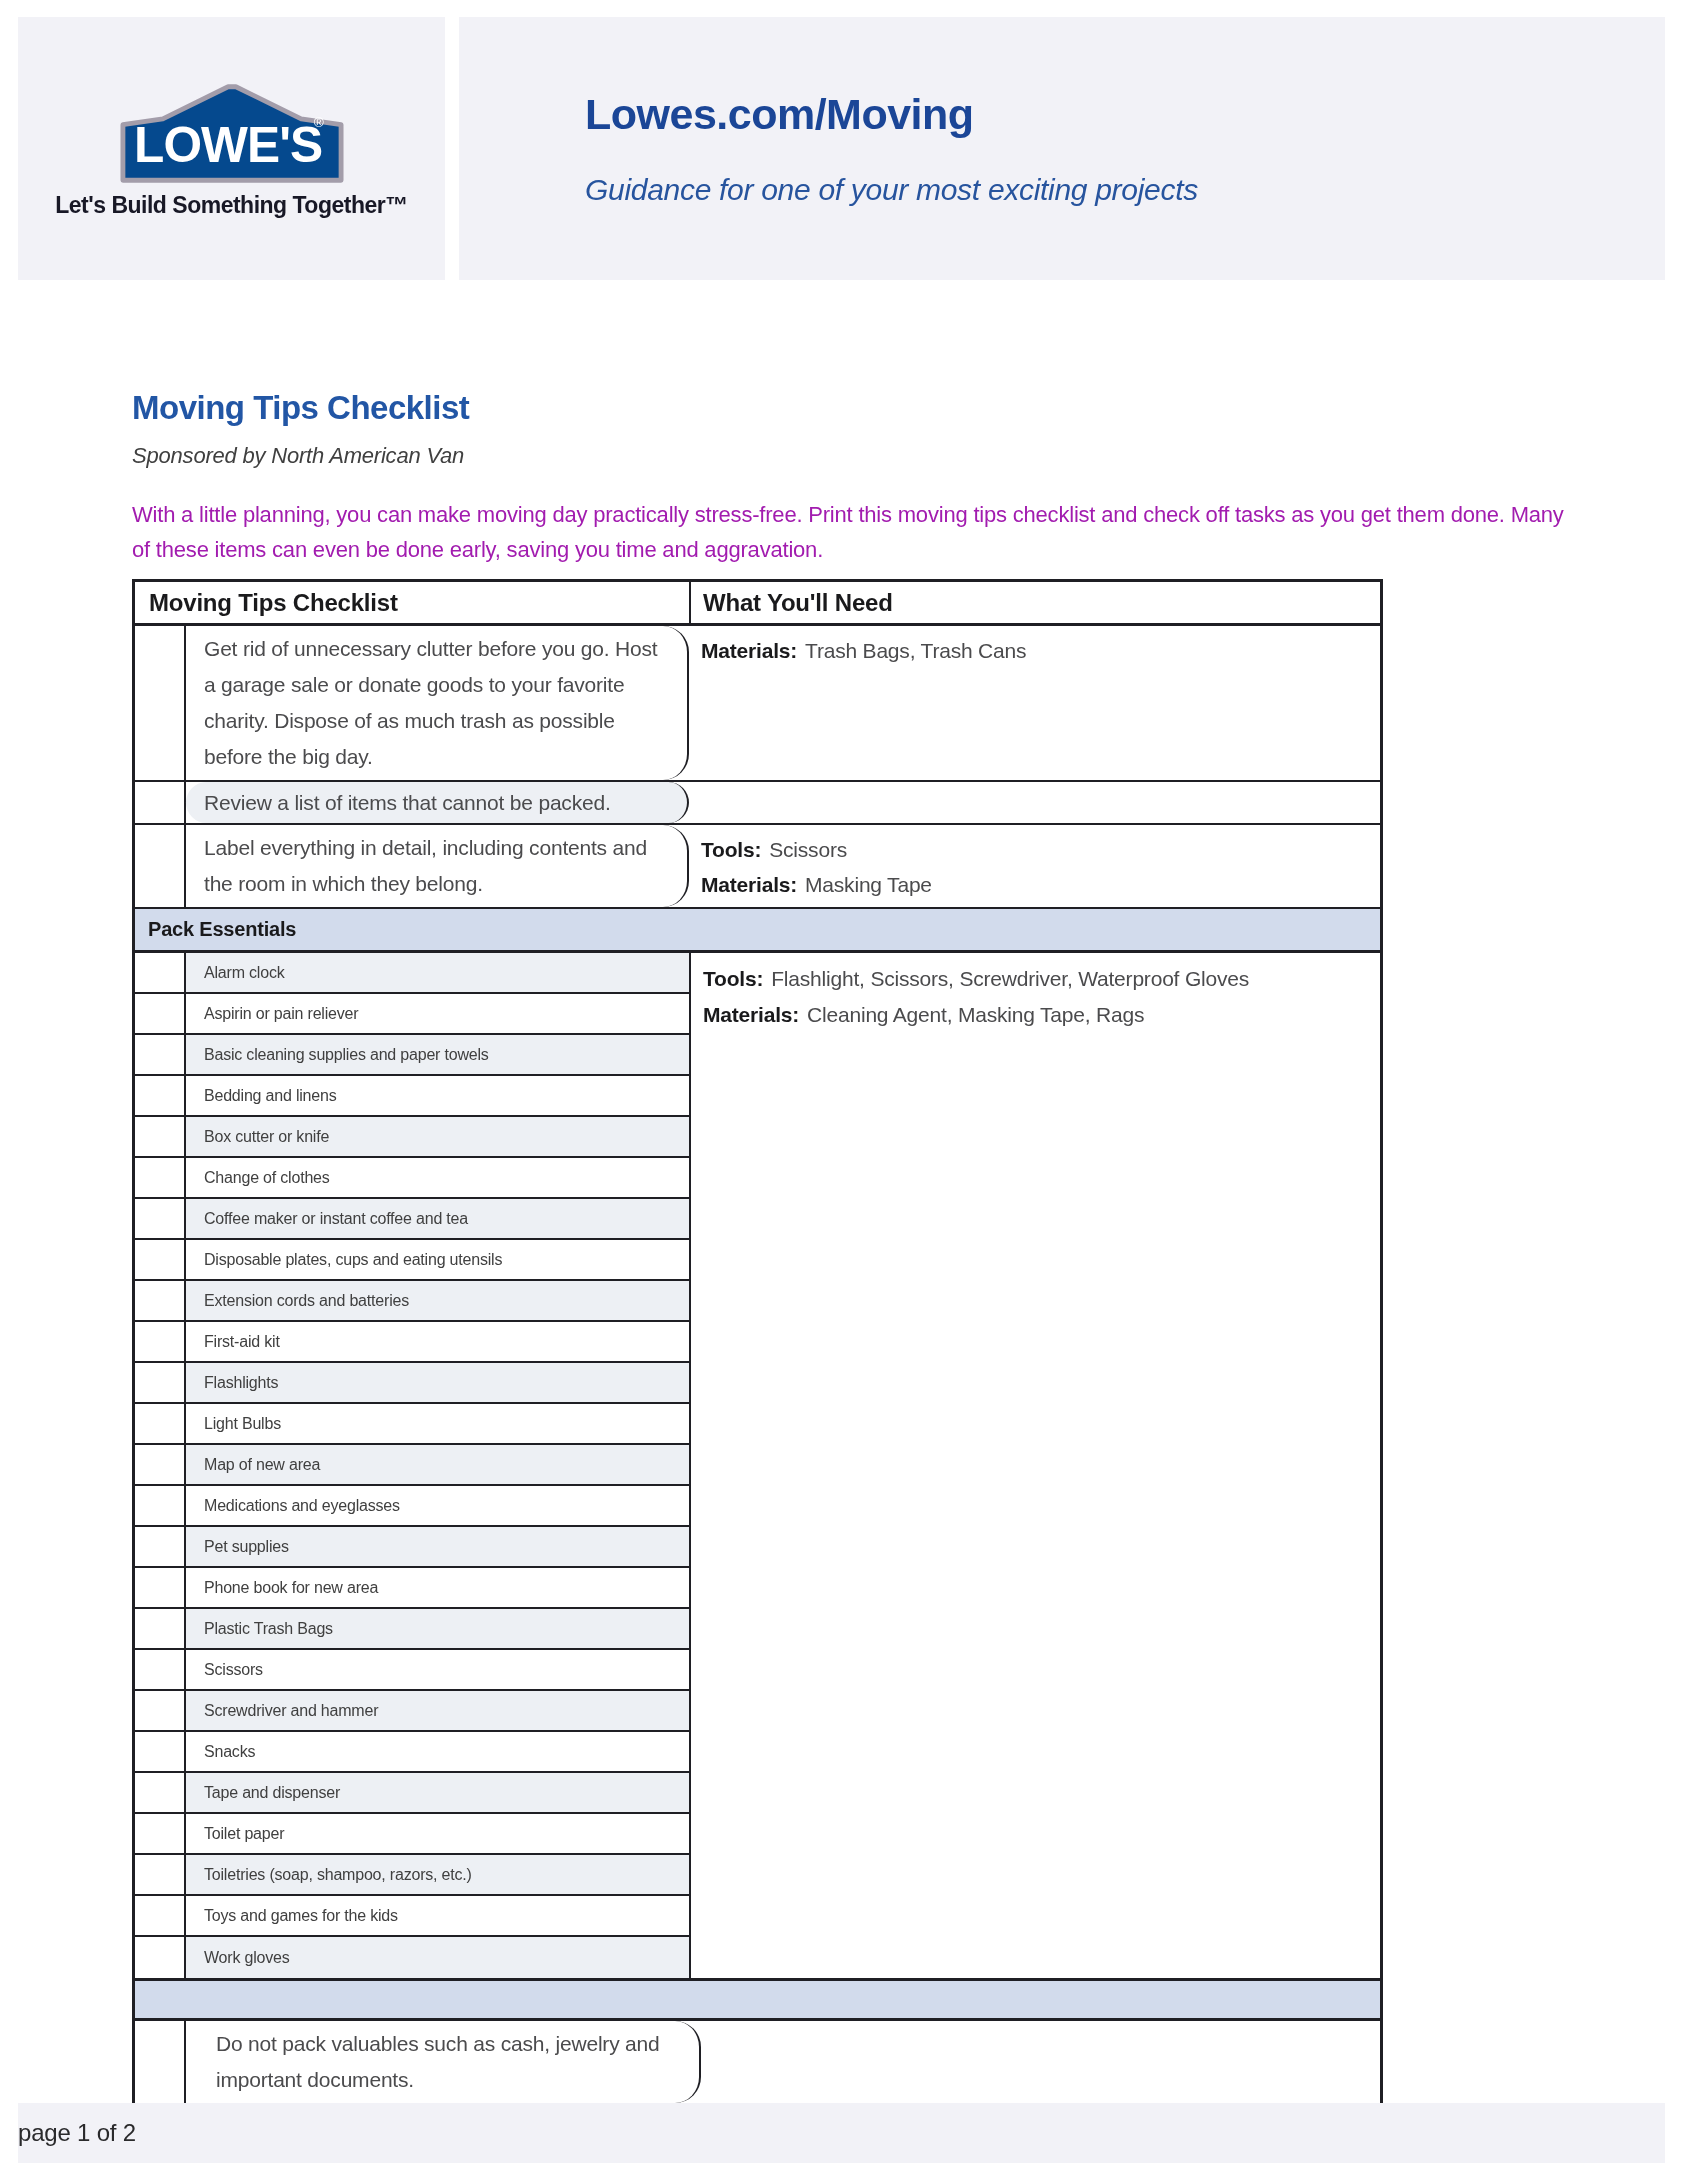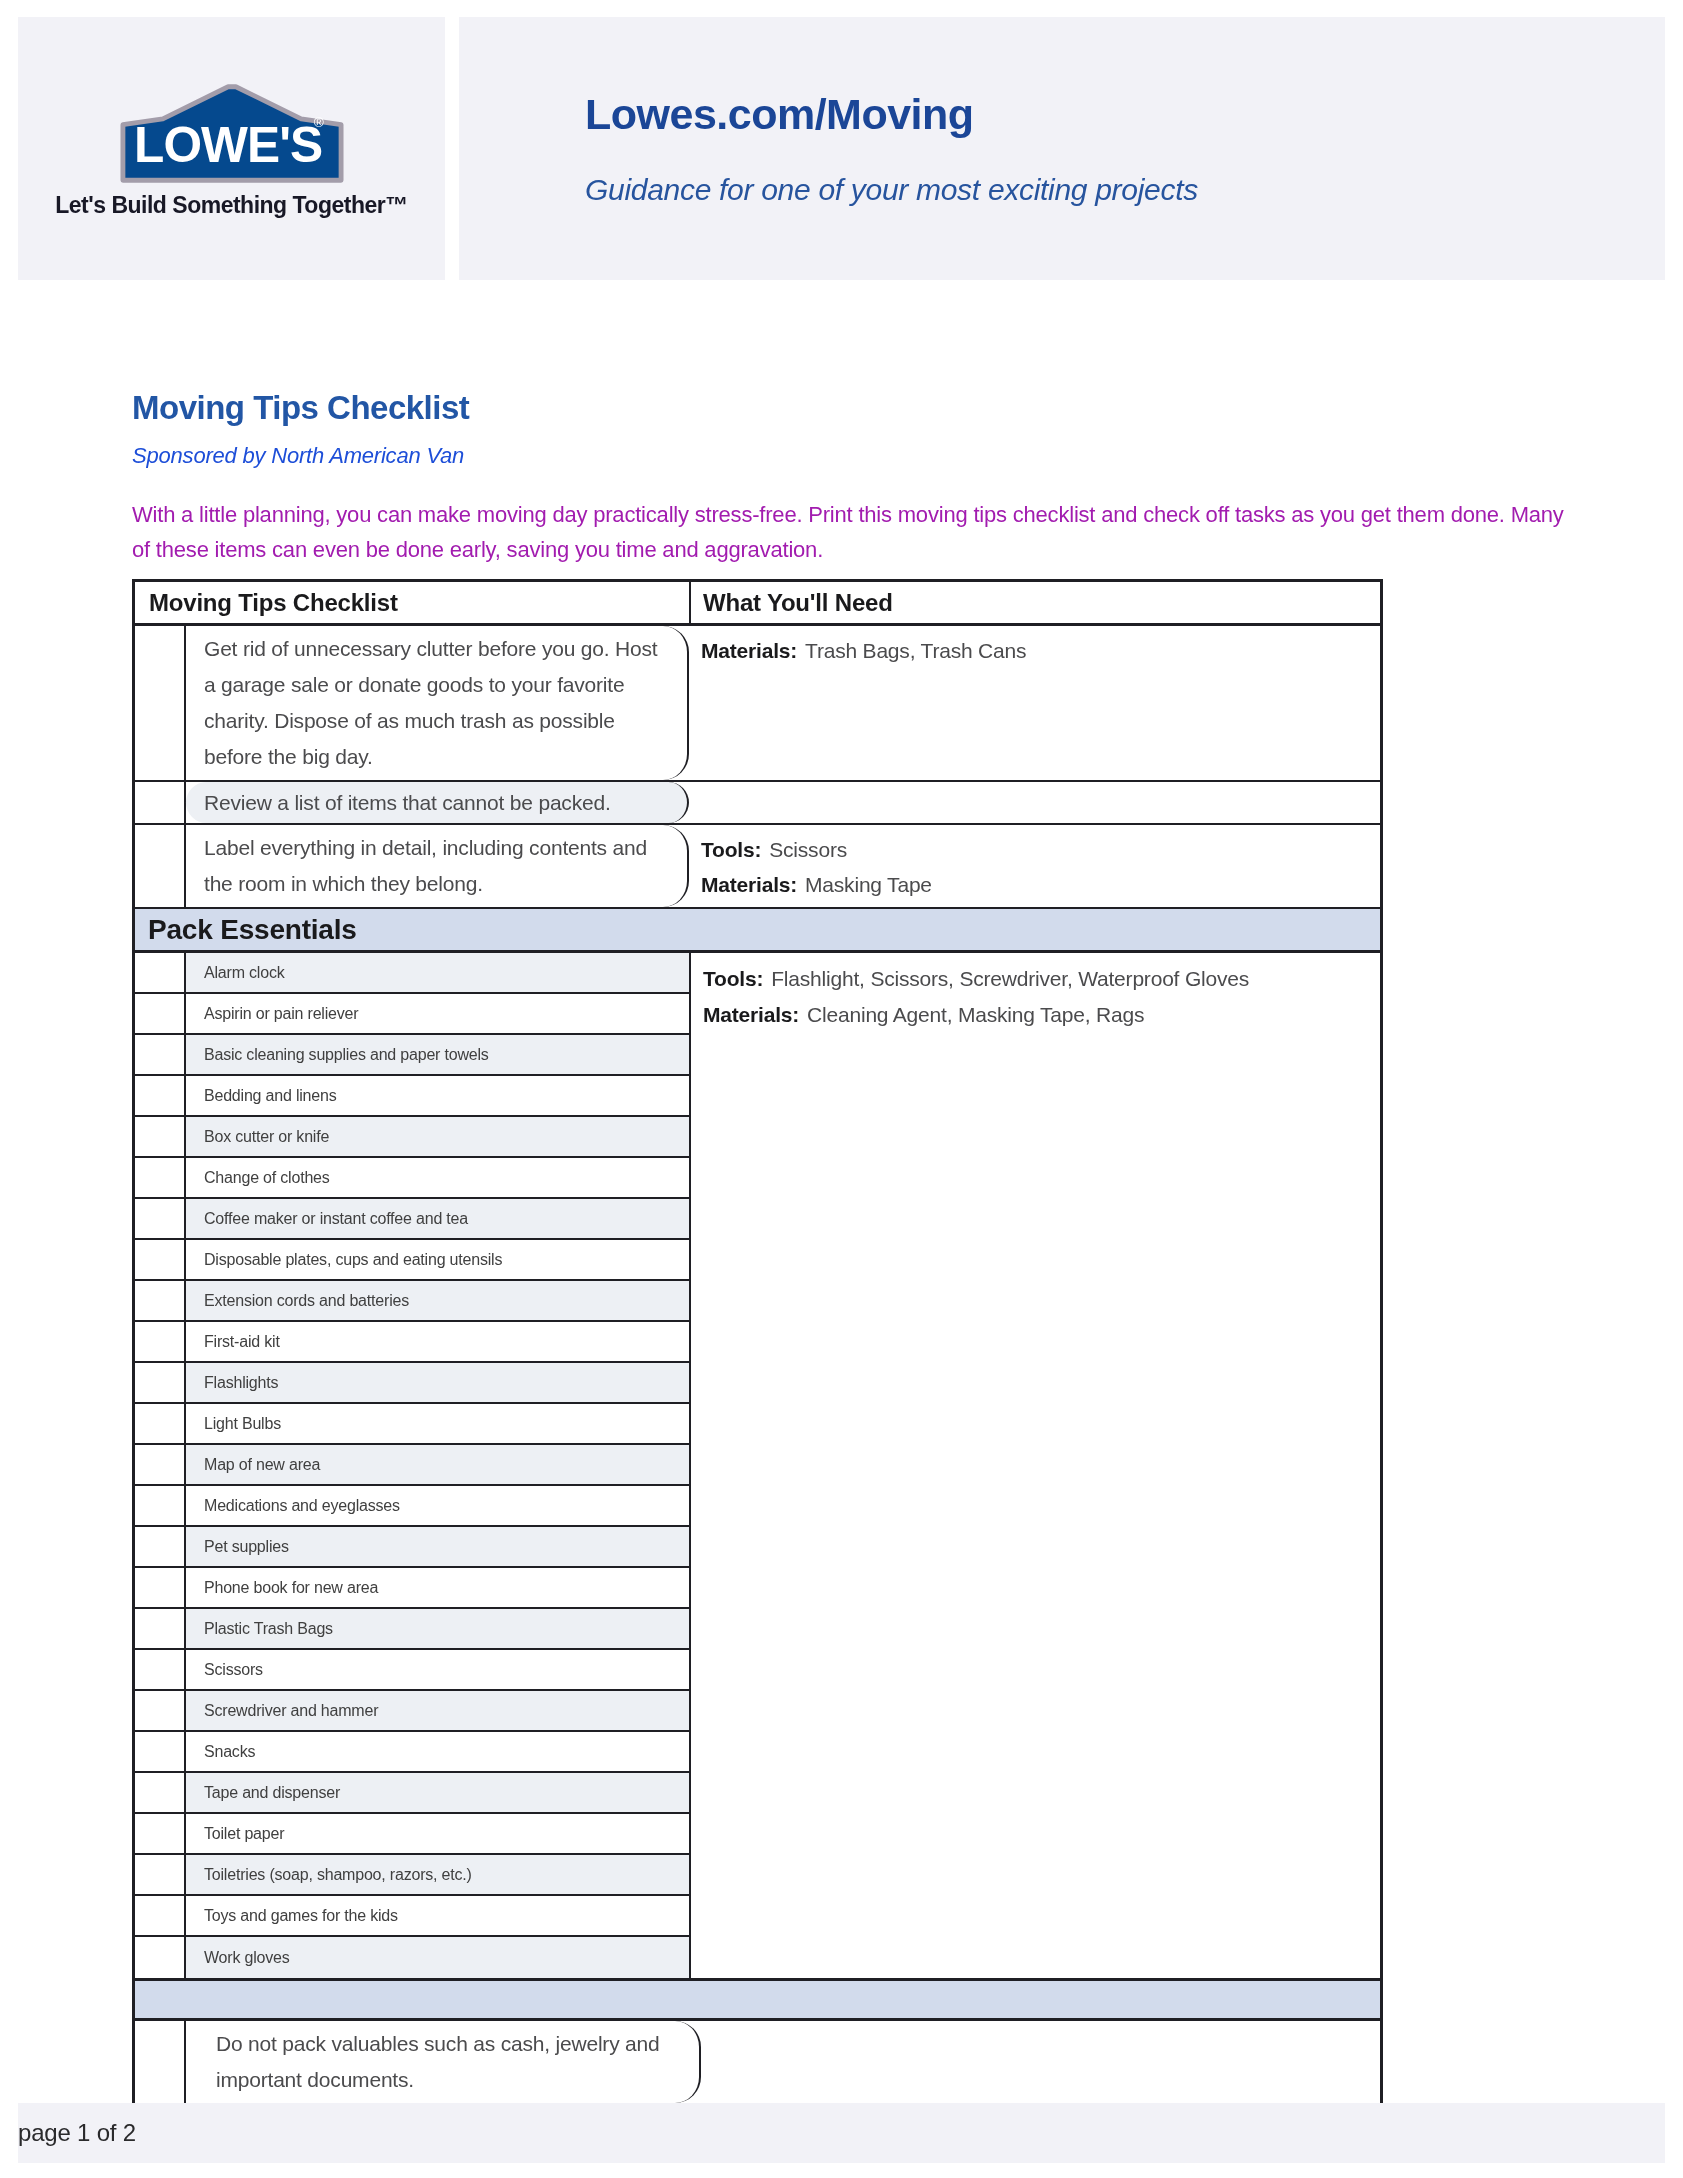--- a/index.html
+++ b/index.html
@@ -15,39 +15,39 @@
   .m-block { background:#f2f2f7; }
   .m-left  { width:427px; display:flex; flex-direction:column; align-items:center; justify-content:center; }
   .m-right { flex:1; display:flex; flex-direction:column; justify-content:center; padding-left:126px;gap:24px; }
   .logo-tagline { margin-top:8px; font-size:23px; font-weight:bold; color:#181826; white-space:nowrap; letter-spacing:-0.5px; }
   .doc-title { font-size:43px; font-weight:bold; color:#1b4697; letter-spacing:-0.5px; }
   .doc-subtitle { margin-top:10px; font-size:30px; font-style:italic; color:#27549e; letter-spacing:-0.3px; }
 
   
   .content { position:absolute; left:132px; top:389px; width:1440px; }
   .h1 { font-size:33px; font-weight:bold; color:#2256a5; letter-spacing:-0.5px; }
-  .sponsor { margin-top:16px; font-size:22px; font-style:italic; color:#1d4ed8; }
+  .sponsor { margin-top:16px; font-size:22px; font-style:italic; color:#404040; }
   .intro { margin-top:28px; font-size:22px; line-height:35px; color:#a21caf; }
 
   
   .ctable { position:absolute; left:132px; top:579px; width:1251px; border:3px solid #1f1f24; background:#fff; }
   .thead { display:flex; height:44px; border-bottom:3px solid #1f1f24; font-size:24px; font-weight:bold; color:#1a1a1c; }
   .th1 { width:556px; border-right:2px solid #1f1f24; display:flex; align-items:center; padding-left:14px; }
   .th2 { flex:1; display:flex; align-items:center; padding-left:12px; }
 
   .arow { display:flex; border-bottom:2px solid #1f1f24; }
   .cb   { width:51px; border-right:2px solid #1f1f24; background:#fff; flex-shrink:0; }
   .task { width:503px; border-right:2px solid #1f1f24; padding:5px 18px 5px 18px; font-size:21px; line-height:36px; color:#4b4b4d;border-radius:26px; }
   .needs{ flex:1; padding:7px 10px 5px 12px; font-size:21px; line-height:35px; }
   .nlabel { font-weight:bold; color:#1a1a1c; }
   .nval { color:#4b4b4d; margin-left:8px; }
   .shade { background:#edf0f4; }
   .row-short .task { display:flex; align-items:center; padding-top:0; padding-bottom:0; line-height:24px; min-height:41px; }
 
-  .band { background:#d2dbec; border-bottom:3px solid #1f1f24; display:flex; align-items:center; padding-left:13px; font-size:28px; font-weight:bold; color:#1a1a1c; }
+  .band { background:#d2dbec; border-bottom:3px solid #1f1f24; display:flex; align-items:center; padding-left:13px; font-size:20px; font-weight:bold; color:#1a1a1c; }
   .band-main { height:44px; }
   .band-empty { height:40px; }
 
   .pack { display:flex; border-bottom:3px solid #1f1f24; }
   .pack-left { width:556px; border-right:2px solid #1f1f24; }
   .irow { display:flex; height:41px; border-bottom:2px solid #1f1f24; }
   .irow:last-child { border-bottom:none; }
   .itxt { flex:1; display:flex; align-items:center; padding-left:18px; font-size:16px; color:#404040; }
   .pack-right { flex:1; padding:8px 10px 0 12px; font-size:21px; line-height:36px; }
 

